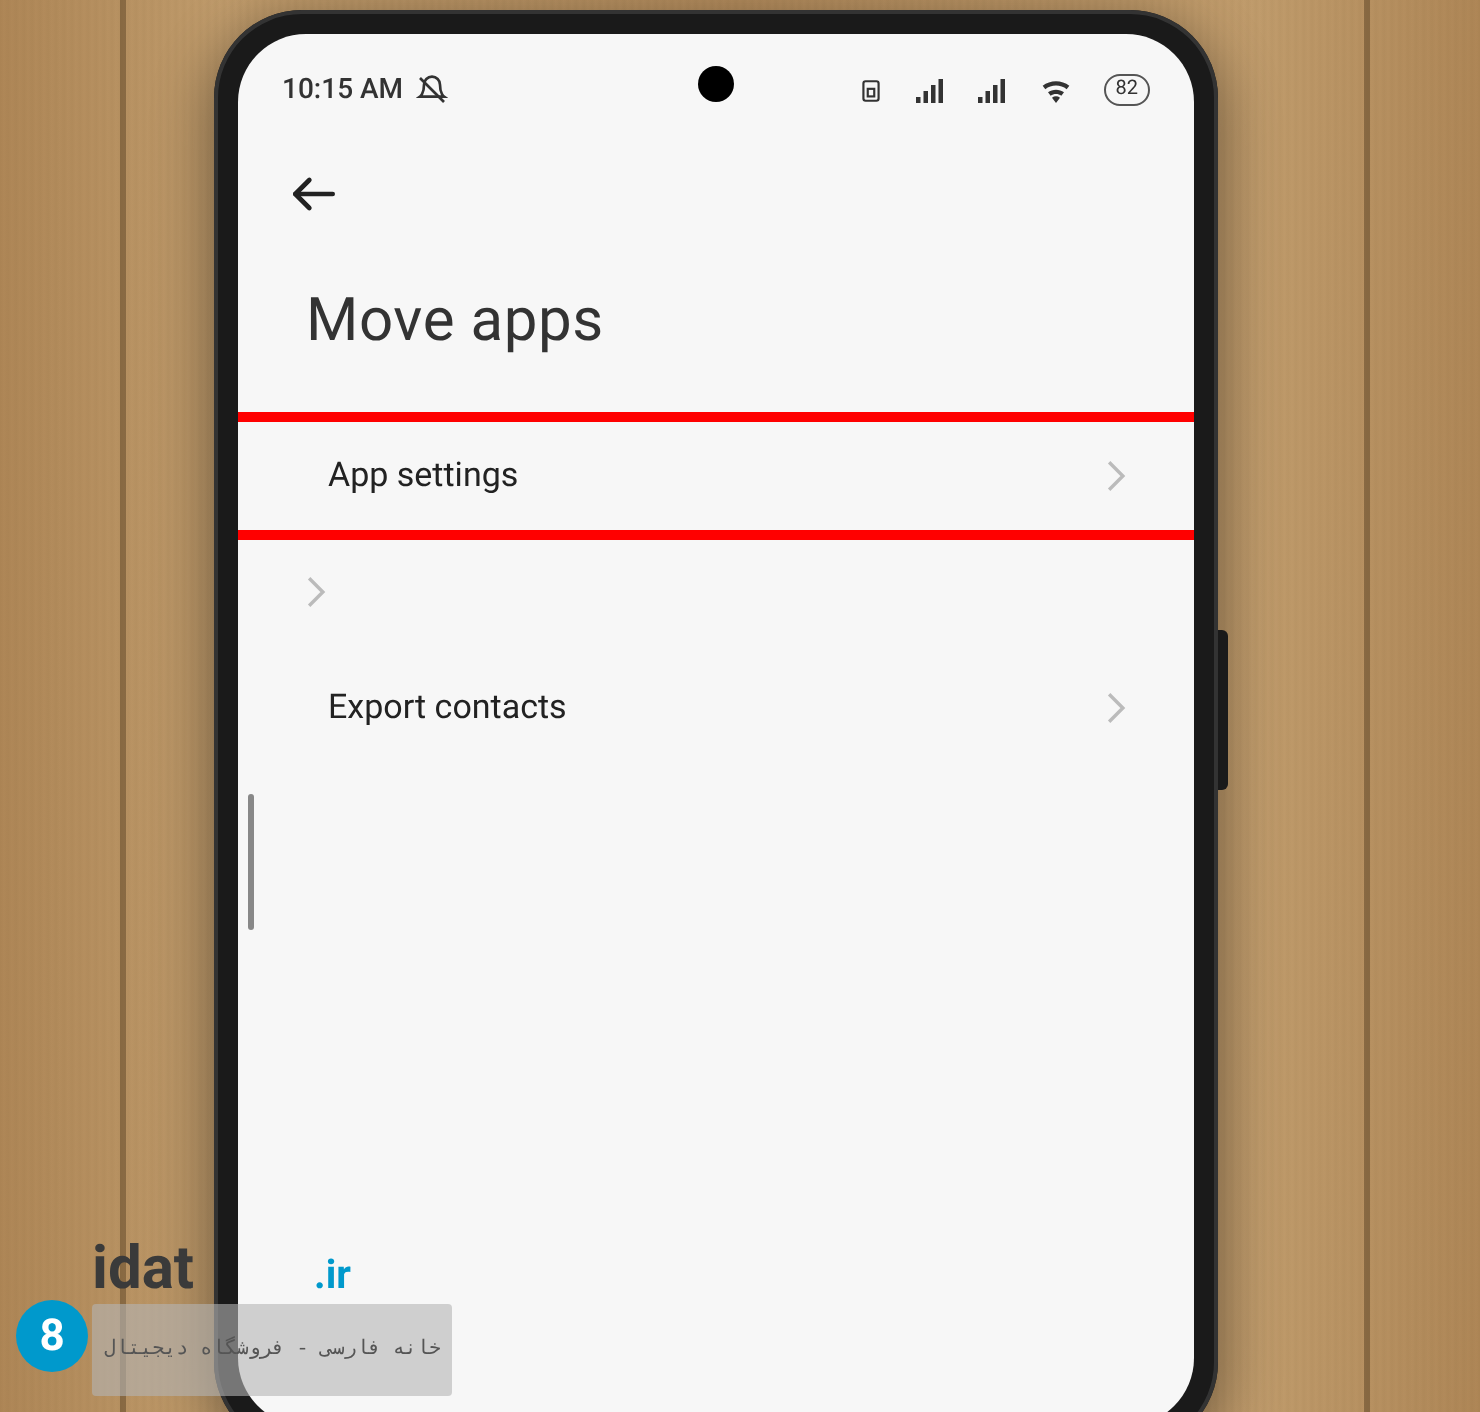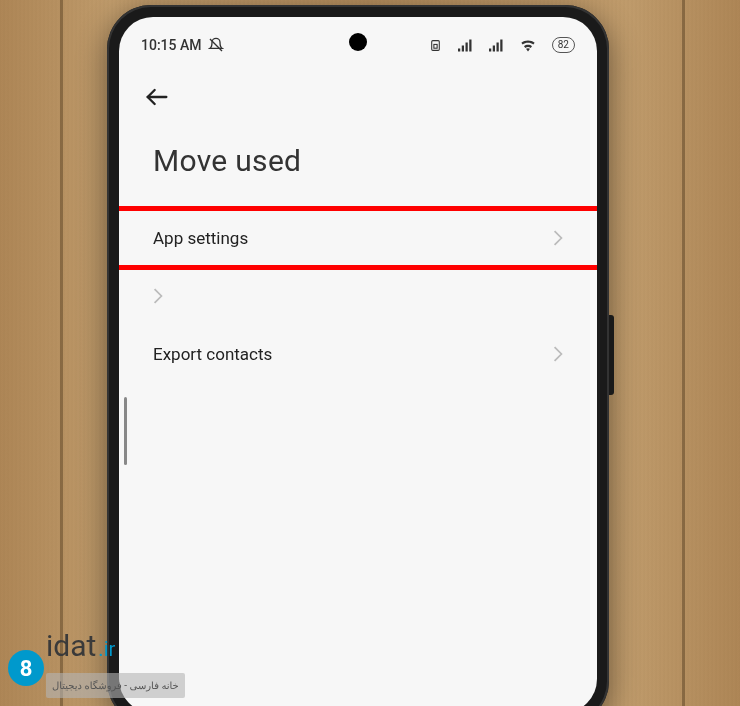--- a/index.html
+++ b/index.html
@@ -113,21 +113,21 @@
       padding: 0;
     }
     .list-item {
       display: flex;
       align-items: center;
       justify-content: space-between;
       padding: 20px 34px;
       color: #333;
       position: relative;
     }
-    .item-text { display: flex; flex-direction: column; }
+    .item-text { display: flex; flex-direction: column; margin-left: 11px; }
     .item-title { font-size: 17px; color: #222; }
     .item-subtitle { font-size: 12px; color: #9a9a9a; margin-top: 4px; }
     .chevron { color: #bbb; }
     .highlight-box {
       position: absolute;
       left: -5px;
       right: -5px;
       top: -2px;
       bottom: -2px;
       border: 5px solid #ff0000;
@@ -162,35 +162,37 @@
       display: flex;
       align-items: center;
       justify-content: center;
       font-size: 22px;
       font-weight: 700;
       margin-bottom: 12px;
     }
     .wm-text { display: flex; flex-direction: column; }
     .wm-main { 
       font-size: 30px; 
-      font-weight: 400; 
+      font-weight: 700; 
       color: #3a3a3a; 
       line-height: 1;
       display: flex;
       align-items: baseline;
-    }
-    .wm-main .tld { color: #0099cc; font-size: 20px; margin-left: 2px; }
+      gap: 44px;
+    }
+    .wm-main .tld { color: #0099cc; font-size: 20px; margin-left: 16px; }
     .wm-sub { 
       font-size: 10px; 
       color: #555; 
       background: rgba(180,180,180,0.6);
-      padding: 7px 6px;
+      padding: 17px 6px;
       border-radius: 2px;
       direction: rtl;
-      margin-top: 12px;
+      margin-top: 2px;
+      font-family: Liberation Mono, monospace;
     }
   </style>
 </head>
 <body>
 
 <div class="plank-seam left"></div>
 <div class="plank-seam right"></div>
 
 <div class="phone">
   <div class="phone-button"></div>
@@ -229,21 +231,21 @@
       </div>
     </div>
 
     <div class="toolbar">
       <svg class="back-arrow" viewBox="0 0 24 24" fill="none" stroke="currentColor" stroke-width="2" stroke-linecap="round" stroke-linejoin="round">
         <line x1="20" y1="12" x2="4" y2="12"></line>
         <polyline points="10 18 4 12 10 6"></polyline>
       </svg>
     </div>
 
-    <h1 class="page-title">Move used</h1>
+    <h1 class="page-title">Move apps</h1>
 
     <div class="list">
 
       <div class="list-item">
         <div class="highlight-box"></div>
         <div class="item-text">
           <span class="item-title">App settings</span>
         </div>
         <svg class="chevron" width="10" height="16" viewBox="0 0 8 14" fill="none" stroke="currentColor" stroke-width="1.5">
           <polyline points="1 1 7 7 1 13"></polyline>

